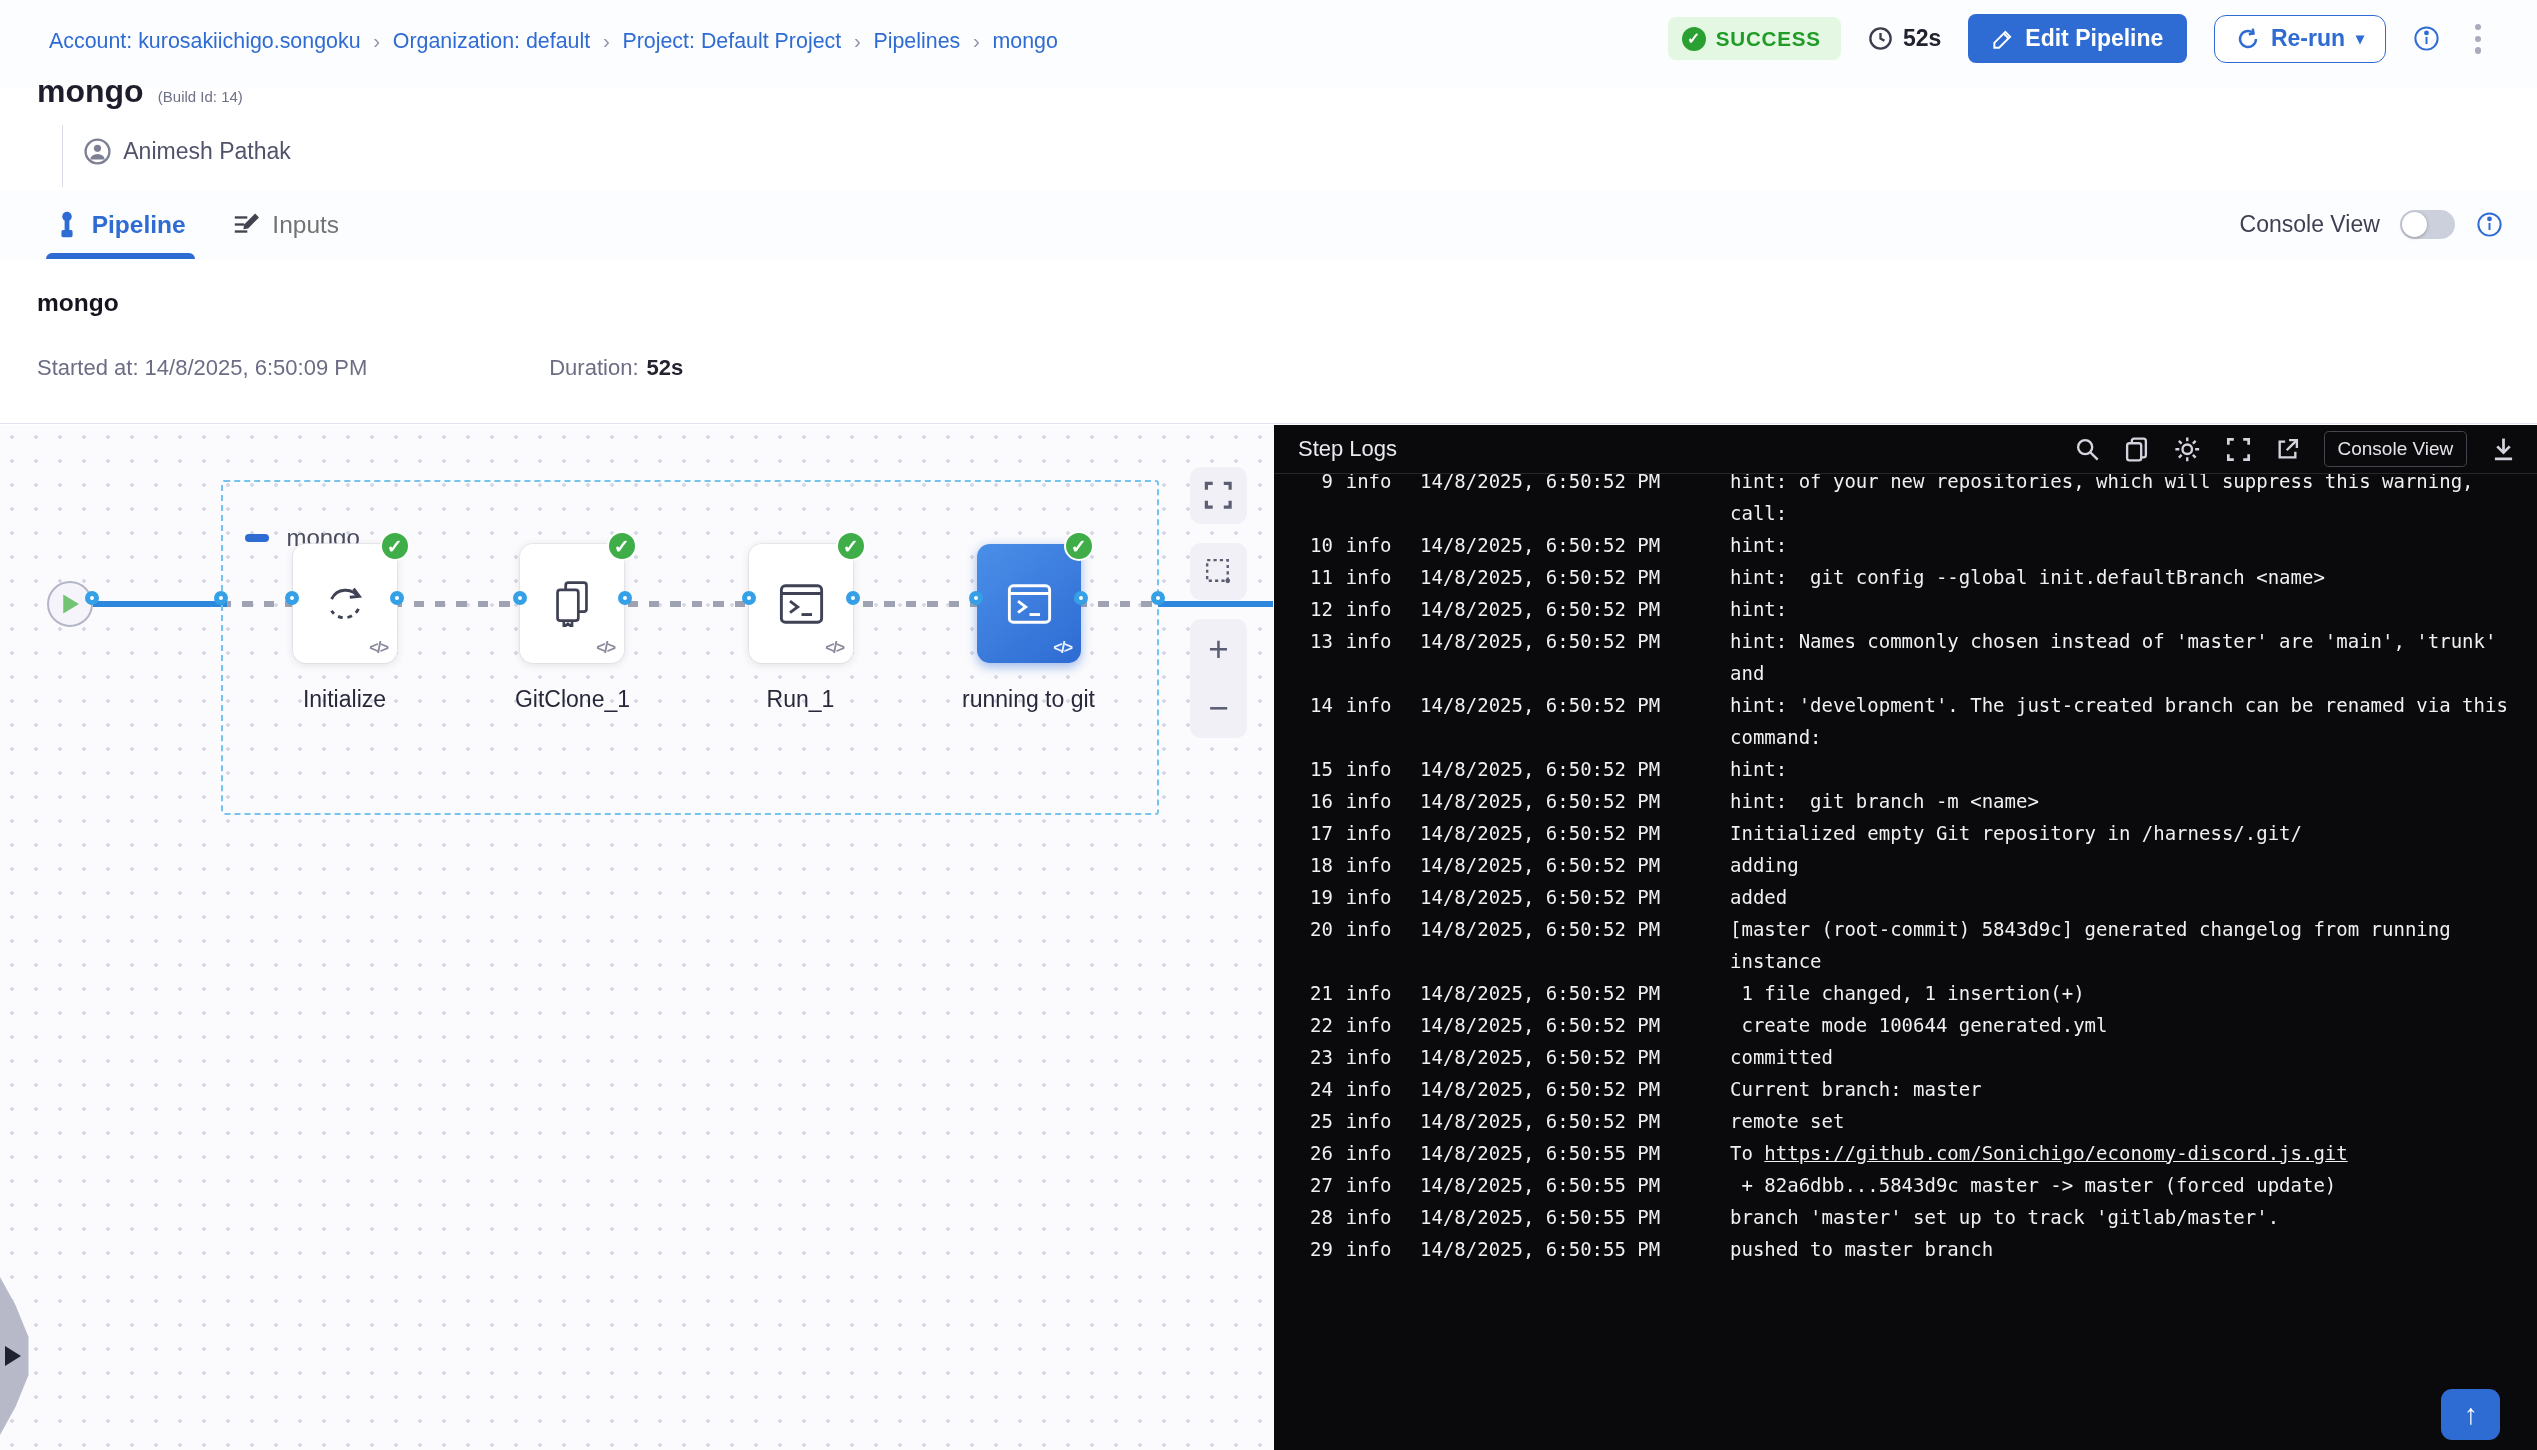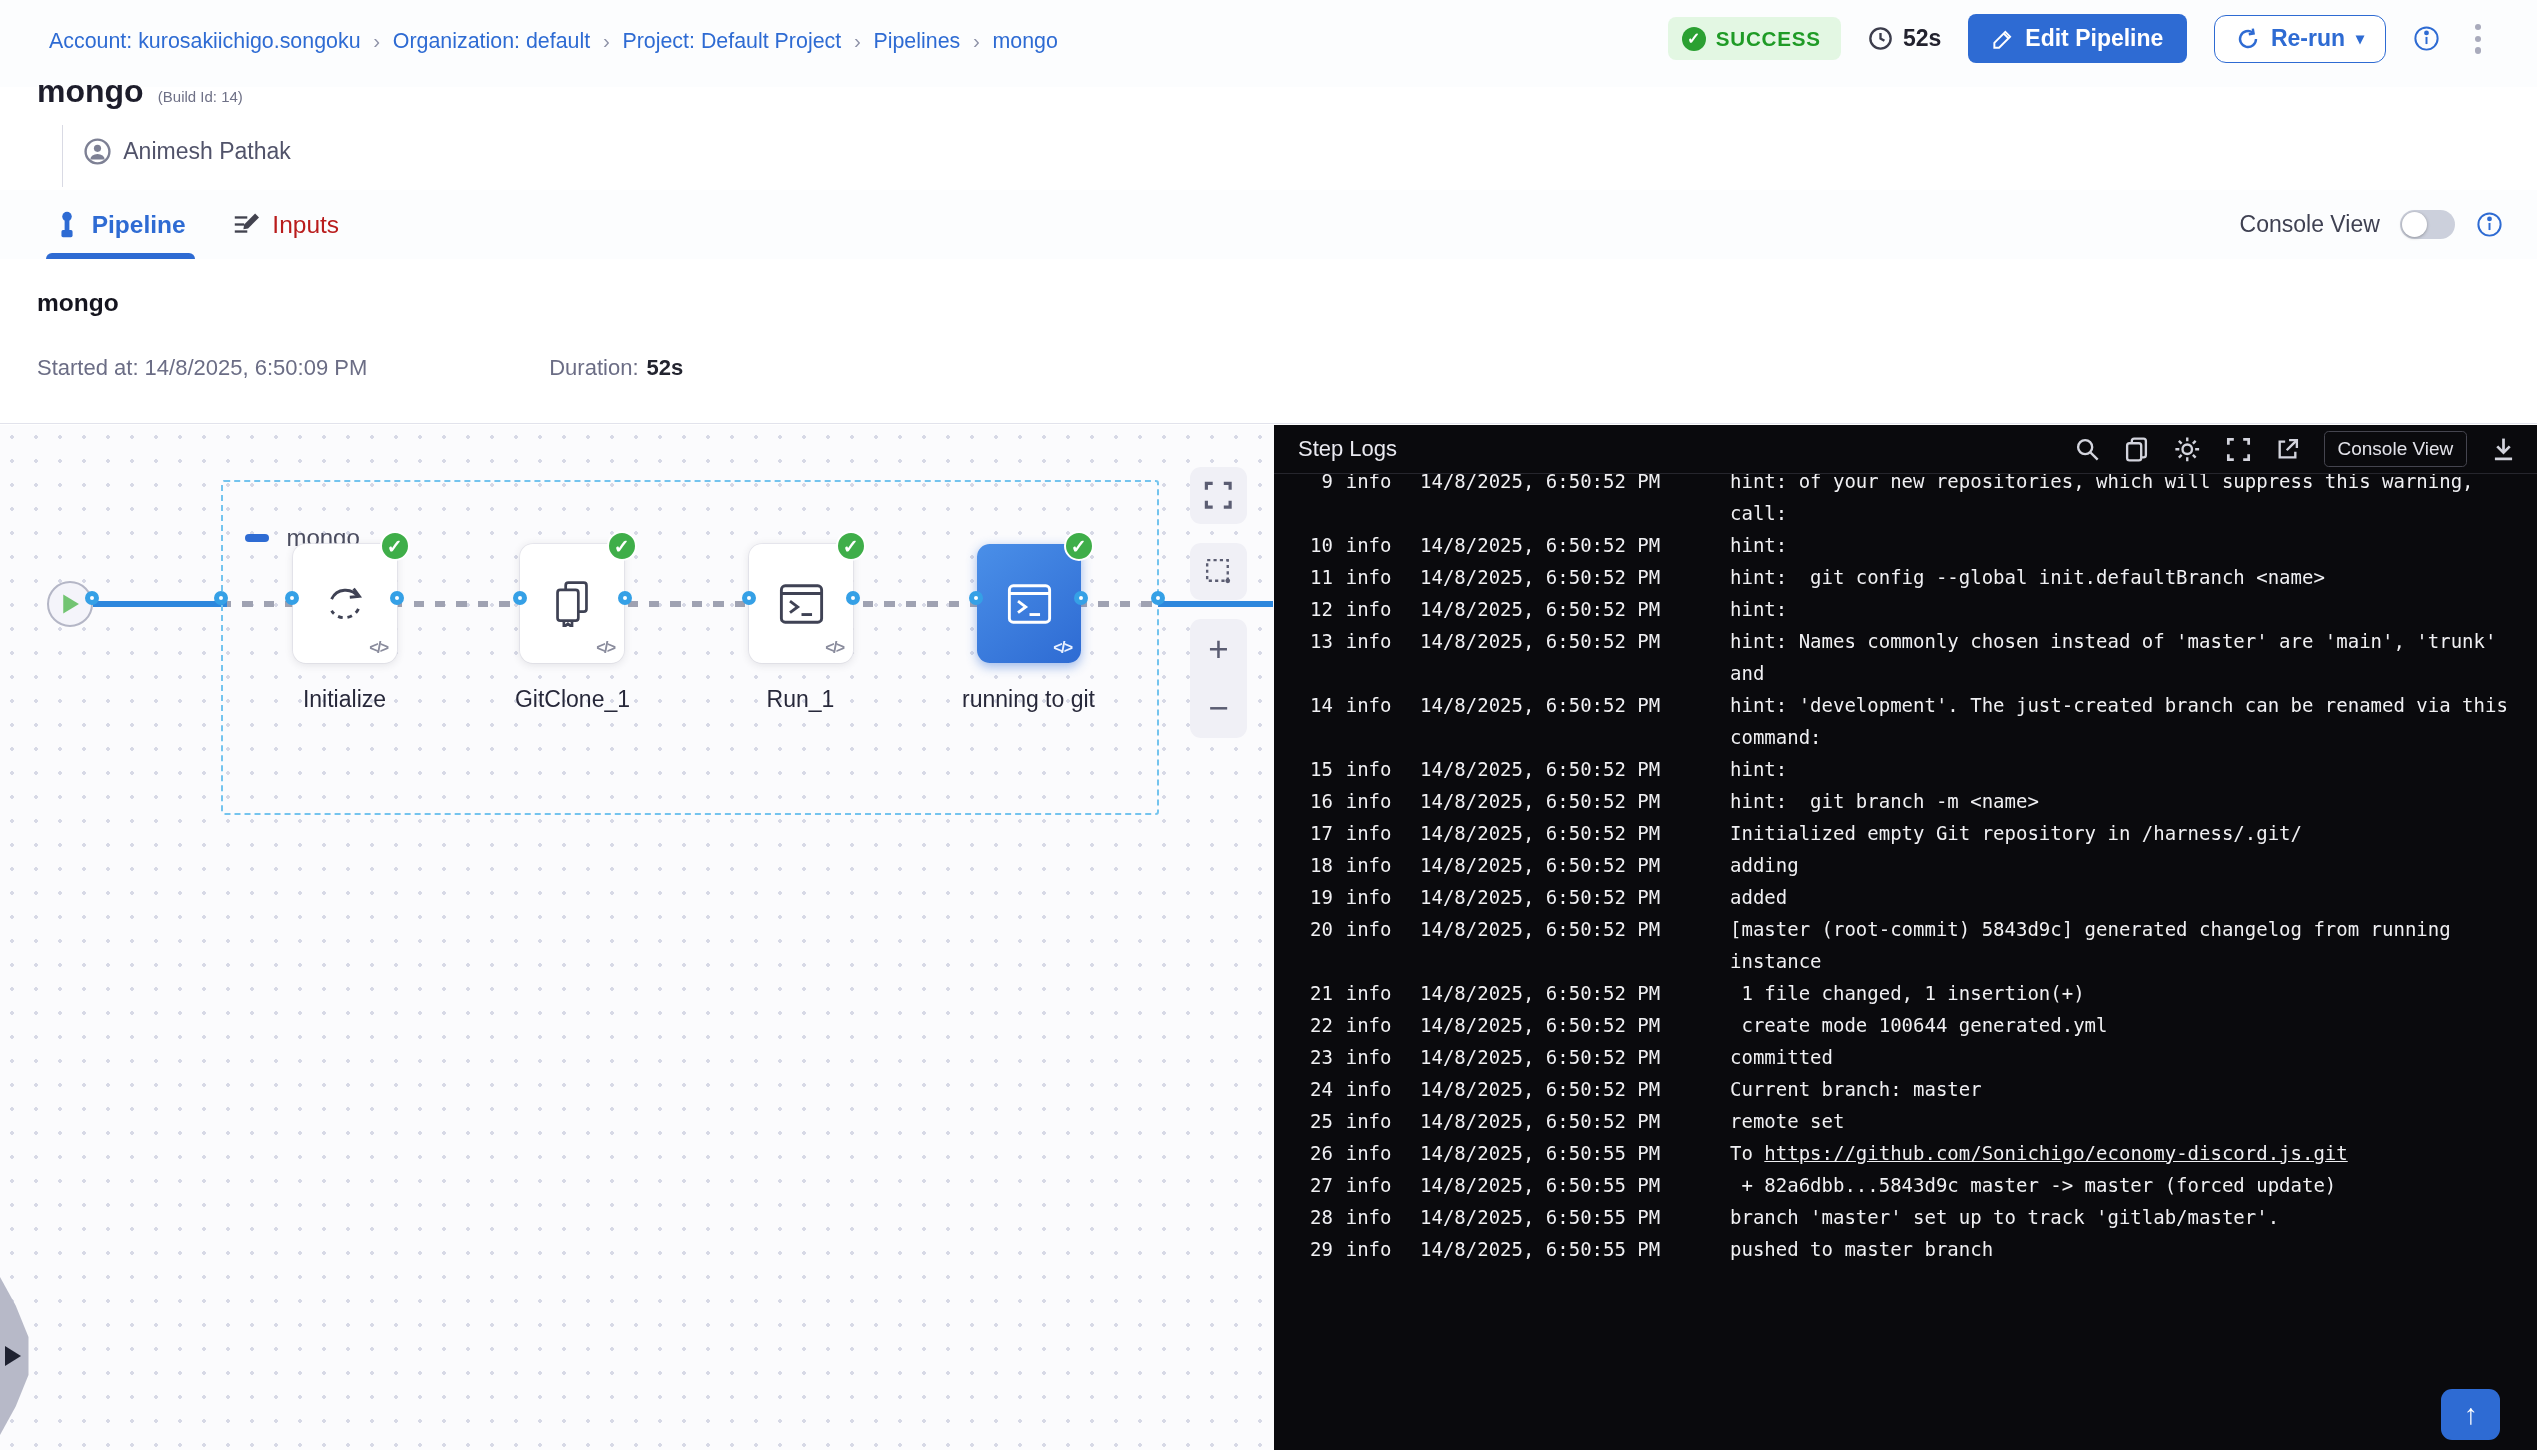--- a/index.html
+++ b/index.html
@@ -23,21 +23,21 @@
 
   .title-row { position:absolute; left:37px; top:73px; display:flex; align-items:baseline; gap:14.2px; }
   .title-row h1 { font-size:32px; color:#1d1d2b; font-weight:bold; }
   .build-id { font-size:15px; color:#6f7187; }
   .author-block { position:absolute; left:62px; top:125px; border-left:1.6px solid #d9dae4; padding:12.7px 0 22px 20.6px; }
   .author { display:flex; align-items:center; gap:12.7px; color:#51536a; font-size:23px; }
 
   
   .tabbar { position:absolute; left:0; top:190px; width:100%; height:70px; border-bottom:1.6px solid #e2e3ec; background:#fcfdfe; display:flex; align-items:center; }
   .tabs { display:flex; gap:47px; margin-left:55px; height:100%; align-items:center; }
-  .tab { display:flex; align-items:center; gap:12.7px; font-size:24.5px; height:100%; position:relative; cursor:pointer; color:#b91c1c; }
+  .tab { display:flex; align-items:center; gap:12.7px; font-size:24.5px; height:100%; position:relative; cursor:pointer; color:#737373; }
   .tab.active { color:#2e6bd3; font-weight:600; }
   .tab.active:after { content:""; position:absolute; left:-9.5px; right:-9.5px; bottom:0; height:6.3px; border-radius:6.3px 6.3px 0 0; background:#2e6bd3; }
   .tabbar-right { margin-left:auto; margin-right:35px; display:flex; align-items:center; gap:20.6px; }
   .console-label { font-size:23px; color:#3f4152; }
   .toggle { width:55px; height:28.5px; border-radius:16px; background:#ccd0dc; position:relative; cursor:pointer; }
   .toggle .knob { position:absolute; left:1.6px; top:1.6px; width:25px; height:25px; border-radius:50%; background:#fff; box-shadow:0 0.8px 3.2px rgba(0,0,0,.3); }
 
   
   .runinfo { position:absolute; left:0; top:259px; width:100%; height:165px; background:#fff; border-bottom:1.6px solid #e2e3ec; }
   .runinfo h2 { position:absolute; left:37px; top:30px; font-size:24.5px; color:#15151f; font-weight:bold; }

